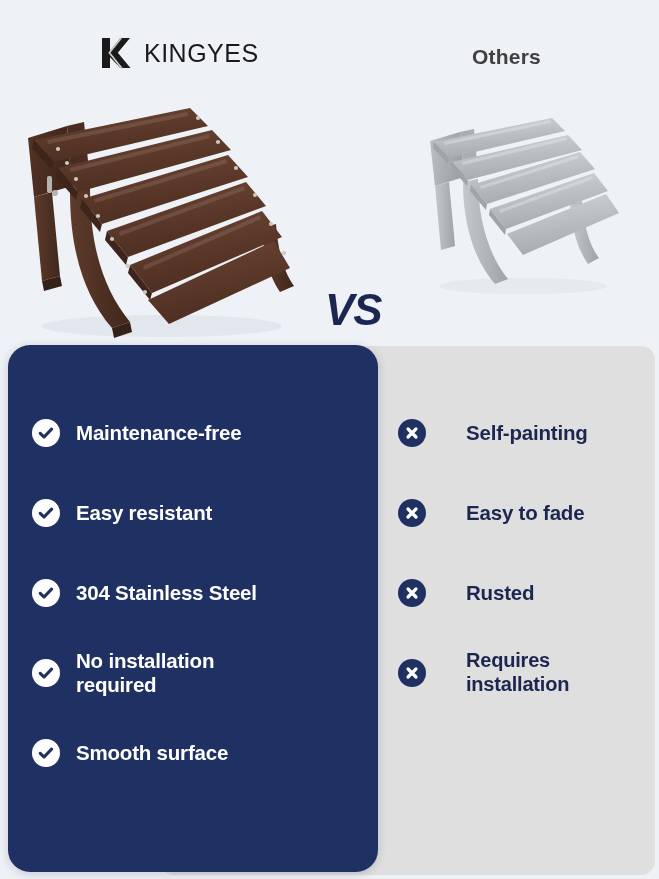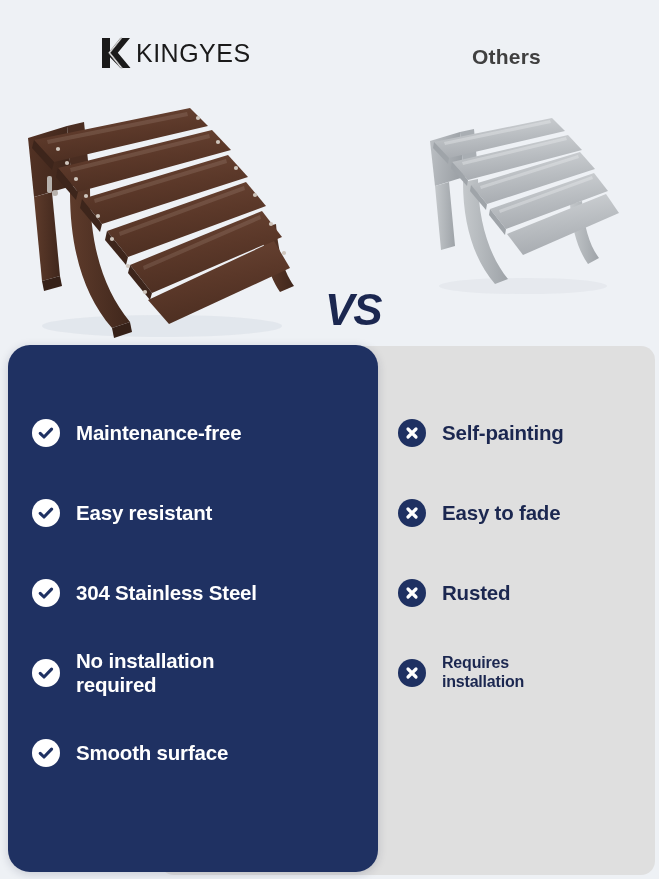--- a/index.html
+++ b/index.html
@@ -22,20 +22,21 @@
     width: 659px;
     height: 96px;
   }
   .brand-logo {
     position: absolute;
     left: 100px;
     top: 36px;
     display: flex;
     align-items: center;
     height: 34px;
+    gap: 8px;
   }
   .brand-mark {
     position: relative;
     width: 38px;
     height: 32px;
     flex: none;
   }
   .brand-name {
     font-family: "Liberation Sans", sans-serif;
     font-size: 25px;
@@ -122,21 +123,21 @@
   .col-pro  { left: 8px;  width: 370px; }
   .col-con  { left: 378px; width: 277px; }
 
   .feature-row {
     display: flex;
     align-items: center;
     height: 80px;
     box-sizing: border-box;
   }
   .col-pro .feature-row { padding-left: 24px; }
-  .col-con .feature-row { padding-left: 20px; }
+  .col-con .feature-row { padding-left: 20px; gap: 24px; }
 
   .badge {
     flex: none;
     width: 28px;
     height: 28px;
     border-radius: 50%;
     display: flex;
     align-items: center;
     justify-content: center;
     margin-right: 16px;
@@ -146,21 +147,21 @@
   .badge-cross { background: #1f3162; }
 
   .feature-label {
     font-size: 20.5px;
     font-weight: bold;
     line-height: 1.18;
     letter-spacing: -0.2px;
   }
   .col-pro .feature-label { color: #ffffff; }
   .col-con .feature-label { color: #1b2750; }
-  .col-con .feature-label.small { font-size: 16px; }
+  .col-con .feature-label.small { font-size: 20px; }
 </style>
 </head>
 <body>
 
 <div class="header">
 
   <div class="brand-logo">
     <span class="brand-mark">
       <svg width="38" height="32" viewBox="0 0 38 32">
         <path d="M2 1 h8 v13.5 L20.5 1 h9.5 L17.8 15.8 L30.5 31 h-10 L10 20.2 V31 H2 Z" fill="#1a1a1a"></path>

